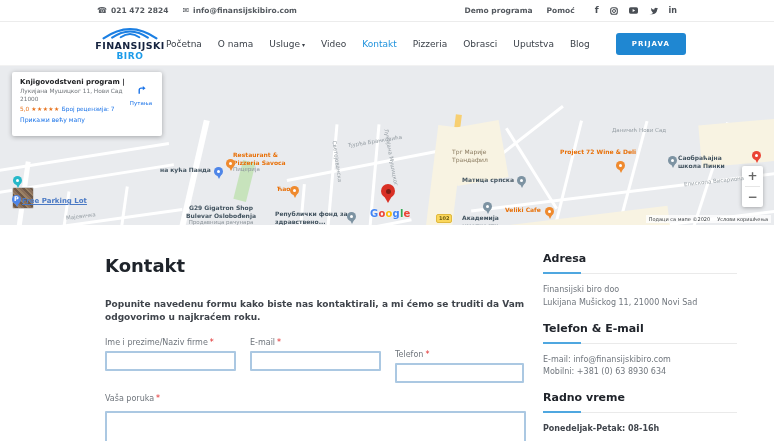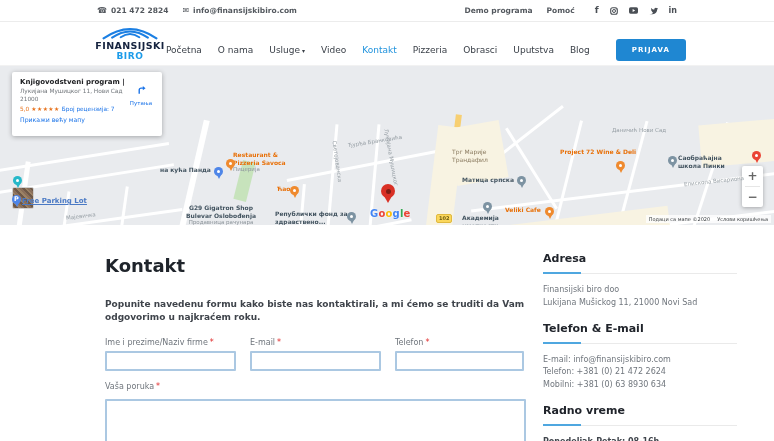--- a/index.html
+++ b/index.html
@@ -12,21 +12,21 @@
   .tb-inner { position:relative; height:100%; margin:0 auto; width:580px; display:flex; align-items:center; justify-content:space-between; }
   .tb-left, .tb-right { display:flex; align-items:center; gap:14px; }
   .tb-item { display:flex; align-items:center; gap:4px; font-size:7.5px; font-weight:bold; color:#54595f; text-decoration:none; cursor:pointer; }
   .tb-icon { font-size:8px; color:#54595f; }
   .tb-link { font-size:7.5px; font-weight:bold; color:#54595f; text-decoration:none; cursor:pointer; }
   .socials { display:flex; align-items:center; gap:11px; margin-left:6px; }
   .s-ic { font-size:9px; font-weight:bold; color:#4a4f55; line-height:1; cursor:pointer; display:flex; align-items:center; }
 
   
   .navbar { position:absolute; left:0; top:22px; width:774px; height:44px; background:#fff; display:flex; align-items:center; border-bottom:1px solid #f2f2f2; }
-  .nav-inner { margin:12px auto; width:586px; display:flex; align-items:flex-end; }
+  .nav-inner { margin:12px auto; width:586px; display:flex; align-items:center; }
   .logo { display:flex; flex-direction:column; align-items:center; line-height:1; cursor:pointer; }
   .logo-l1 { font-size:9.5px; font-weight:bold; color:#15233f; letter-spacing:.4px; margin-top:1px; }
   .logo-l2 { font-size:9px; font-weight:bold; color:#1b9be9; letter-spacing:.6px; margin-top:1px; }
   .menu { margin-left:auto; display:flex; align-items:center; gap:16px; }
   .nav-item { font-size:9px; font-weight:normal; color:#3b4149; cursor:pointer; white-space:nowrap; }
   .nav-item.active { color:#2193dd; }
   .caret { font-size:6px; color:#3b4149; margin-left:2px; }
   .cta { background:#1f87d2; color:#fff; border:none; font-family:inherit; font-size:7px; font-weight:bold; letter-spacing:1px; padding:7px 16px; border-radius:3px; margin-left:10px; cursor:pointer; }
 
   
@@ -73,21 +73,21 @@
   .svthumb { position:absolute; left:12px; top:121px; width:22px; height:22px; border:1px solid #cfcfcf; border-radius:2px; cursor:pointer;
     background:repeating-linear-gradient(45deg,#8a6f5a 0 2px,#6e5847 2px 4px,#9c8265 4px 6px); }
 
   
   .content { position:absolute; left:0; top:225px; width:774px; height:216px; background:#fff; }
   .form-col { position:absolute; left:105px; top:30px; width:428px; }
   .page-title { font-size:18px; font-weight:bold; color:#1f242b; }
   .intro { margin-top:22px; font-size:9px; font-weight:bold; color:#3f444b; line-height:1.4; }
   .frow { margin-top:15px; display:flex; gap:14px; }
   .field { display:flex; flex-direction:column; width:131px; }
-  .field:last-child { width:129px; }
+  .field:last-child { width:129px;margin-top:12px; }
   .flabel { font-size:8px; color:#6f757c; margin-bottom:4px; }
   .req { color:#e02b2b; margin-left:2px; }
   .tinput { height:20px; border:2px solid #abc8e2; border-radius:1px; background:#fff; outline:none; font-family:inherit; font-size:9px; padding:0 5px; color:#333; }
   .msgwrap { margin-top:11px; display:flex; flex-direction:column; }
   .msgarea { margin-top:4px; width:421px; height:78px; border:2px solid #abc8e2; border-radius:1px; background:#fff; outline:none; resize:none; font-family:inherit; font-size:9px; padding:4px 5px; color:#333; }
 
   .sidebar { position:absolute; left:543px; top:27px; width:194px; }
   .sb-title { font-size:11px; font-weight:bold; color:#20242b; }
   .rule { border-bottom:1px solid #eaeaea; margin:8px 0 10px; position:relative; }
   .rule::after { content:""; position:absolute; left:0; top:-1px; width:38px; height:2px; background:#4fa7e0; }
@@ -339,21 +339,20 @@
       <div class="sb-block">
         <h3 class="sb-title">Adresa</h3>
         <div class="rule"></div>
         <div class="sb-line">Finansijski biro doo</div>
         <div class="sb-line">Lukijana Mušickog 11, 21000 Novi Sad</div>
       </div>
       <div class="sb-block">
         <h3 class="sb-title">Telefon &amp; E-mail</h3>
         <div class="rule"></div>
         <div class="sb-line">E-mail: info@finansijskibiro.com</div>
-        <div class="sb-line">Telefon: +381 (0) 21 472 2624</div>
         <div class="sb-line">Mobilni: +381 (0) 63 8930 634</div>
       </div>
       <div class="sb-block">
         <h3 class="sb-title">Radno vreme</h3>
         <div class="rule"></div>
         <div class="sb-line bold">Ponedeljak-Petak: 08-16h</div>
 
       </div>
     </aside>
   </main>

